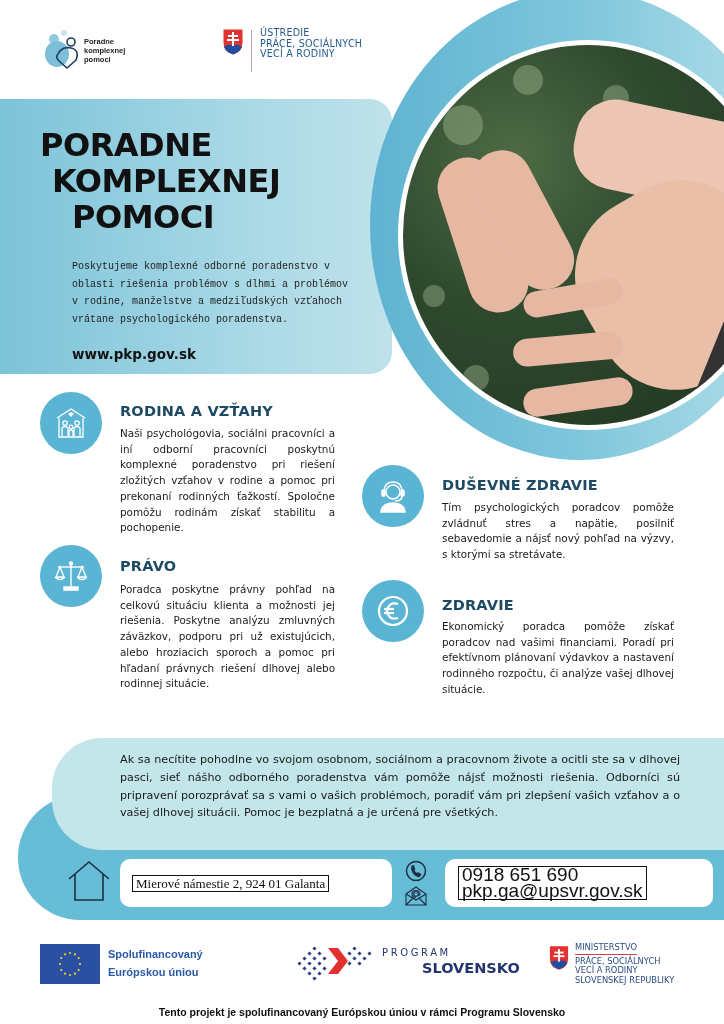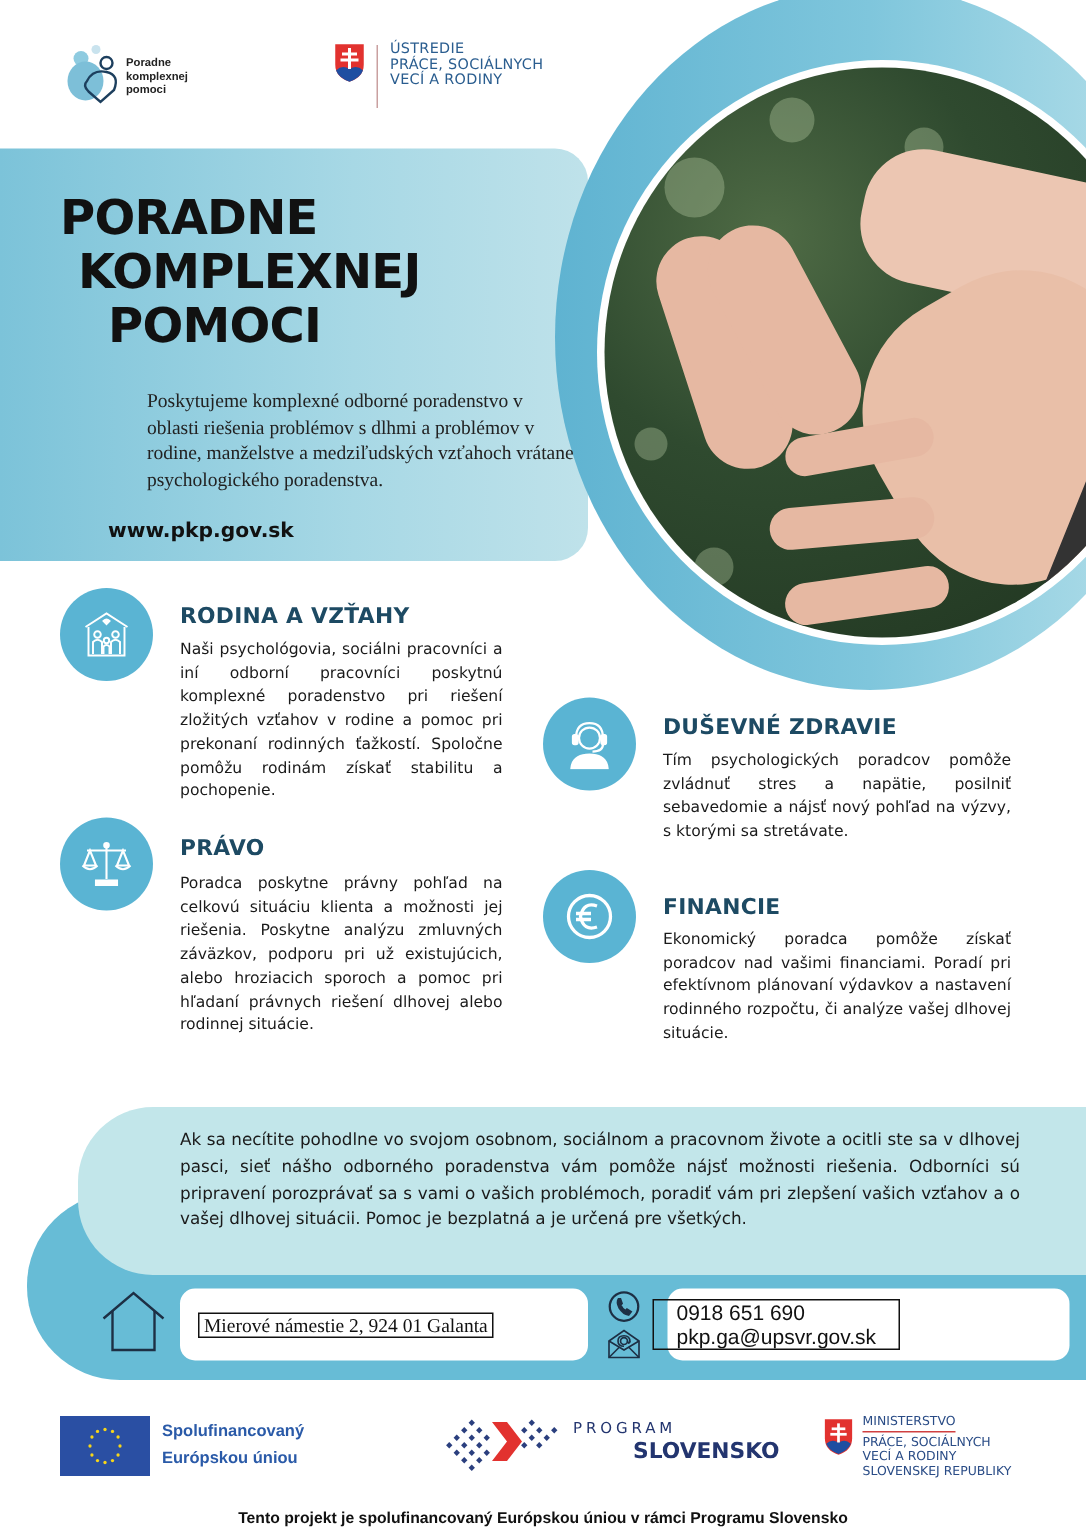--- a/index.html
+++ b/index.html
@@ -17,21 +17,21 @@
   .logo-upsvr .txt { position: absolute; left: 38px; top: 0px; font-family: "DejaVu Sans", sans-serif; font-size: 9.6px; line-height: 10.5px; color: #2a5d8f; white-space: nowrap; letter-spacing: 0.2px; }
 
   
   .hero-panel { position: absolute; left: 0; top: 99px; width: 392px; height: 275px;
     background: linear-gradient(90deg, #7cc3d9 0%, #a7d8e5 60%, #bfe2ea 100%);
     border-radius: 0 22px 22px 0; }
   .hero-title { position: absolute; left: 40px; top: 127px; font-family: "DejaVu Sans", sans-serif; font-weight: bold; font-size: 32px; line-height: 36px; color: #111; letter-spacing: -0.5px; }
   .hero-title span { display: block; }
   .hero-title .l2 { padding-left: 12px; }
   .hero-title .l3 { padding-left: 32px; }
-  .hero-desc { position: absolute; left: 72px; top: 258px; width: 285px; font-family: Liberation Serif, serif; font-size: 13px; line-height: 17.5px; color: #222; margin-left: 26px; }
+  .hero-desc { position: absolute; left: 72px; top: 258px; width: 285px; font-family: Liberation Mono, monospace; font-size: 10px; line-height: 17.5px; color: #222; }
   .hero-url { position: absolute; left: 72px; top: 346px; font-family: "DejaVu Sans", sans-serif; font-weight: bold; font-size: 13.5px; color: #111; }
 
   .ring { position: absolute; left: 370px; top: -10px; width: 420px; height: 470px; border-radius: 50%;
     background: linear-gradient(90deg, #5fb3d1 0%, #7fc6dc 50%, #b6e0ea 100%); }
   .ring-inner { position: absolute; left: 398px; top: 40px; width: 380px; height: 390px; border-radius: 50%; background: #ffffff; }
   .photo { position: absolute; left: 403px; top: 45px; width: 370px; height: 380px; border-radius: 50%; overflow: hidden;
     background: radial-gradient(circle at 30% 30%, #4f6b45 0%, #2f4a2f 40%, #1f331f 100%); }
   .photo .bokeh { position: absolute; border-radius: 50%; background: rgba(190,210,170,0.35); }
   .photo .hand { position: absolute; background: #e6b8a2; border-radius: 40px; }
 
@@ -44,21 +44,21 @@
   .blob-blue { position: absolute; left: 18px; top: 795px; width: 720px; height: 125px; background: #67bcd6; border-radius: 62px 0 0 62px; }
   .blob-light { position: absolute; left: 52px; top: 738px; width: 690px; height: 112px; background: #c2e6ea; border-radius: 50px 0 0 50px; }
   .info-text { position: absolute; left: 120px; top: 751px; width: 560px; font-family: "DejaVu Sans", sans-serif; font-size: 11.2px; line-height: 17.8px; color: #1a1a1a; text-align: justify; }
 
   .home-icon { position: absolute; left: 67px; top: 860px; }
   .addr-card { position: absolute; left: 120px; top: 859px; width: 272px; height: 48px; background: #ffffff; border-radius: 10px; }
   .addr-box { position: absolute; left: 132px; top: 875px; border: 1px solid #111; padding: 0 3px; font-family: Liberation Serif, serif; font-size: 13px; line-height: 15px; color: #111; white-space: nowrap; }
   .phone-icon { position: absolute; left: 405px; top: 860px; }
   .mail-icon { position: absolute; left: 405px; top: 886px; }
   .contact-card { position: absolute; left: 445px; top: 859px; width: 268px; height: 48px; background: #ffffff; border-radius: 10px; }
-  .contact-box { position: absolute; left: 435px; top: 866px; border: 1px solid #111; padding: 0 15px; font-family: "Liberation Sans", sans-serif; font-size: 14px; line-height: 16px; color: #111; }
+  .contact-box { position: absolute; left: 458px; top: 866px; border: 1px solid #111; padding: 0 3px; font-family: "Liberation Sans", sans-serif; font-size: 19px; line-height: 16px; color: #111; }
 
   
   .eu-flag { position: absolute; left: 40px; top: 944px; width: 60px; height: 40px; background: #2a4fa3; }
   .eu-text { position: absolute; left: 108px; top: 945px; font-family: "Liberation Sans", sans-serif; font-weight: bold; font-size: 11px; line-height: 18px; color: #2a5aa8; }
   .ps-logo { position: absolute; left: 296px; top: 944px; }
   .ps-text1 { position: absolute; left: 382px; top: 947px; font-family: "DejaVu Sans", sans-serif; font-size: 10px; letter-spacing: 2.6px; color: #23356f; }
   .ps-text2 { position: absolute; left: 382px; top: 960px; font-family: "DejaVu Sans", sans-serif; font-weight: bold; font-size: 14.5px; color: #23356f; margin-left: 40px; }
   .min-shield { position: absolute; left: 549px; top: 945px; }
   .min-text { position: absolute; left: 575px; top: 943px; font-family: "DejaVu Sans", sans-serif; font-size: 8.3px; line-height: 9.6px; color: #2a4c86; white-space: nowrap; }
   .min-text .first { border-bottom: 1px solid #d04040; display: inline-block; padding-bottom: 1px; margin-bottom: 2px; }
@@ -171,21 +171,21 @@
 <div class="svc-text" style="left:442px;top:500px;width:232px;">Tím psychologických poradcov pomôže zvládnuť stres a napätie, posilniť sebavedomie a nájsť nový pohľad na výzvy, s ktorými sa stretávate.</div>
 
 <div class="svc-icon" style="left:362px;top:580px;">
   <svg width="36" height="36" viewBox="0 0 36 36" fill="none" stroke="#fff" stroke-width="2.2">
     <circle cx="18" cy="18" r="14"></circle>
     <path d="M23 11 Q14 8 12 18 Q14 28 23 25"></path>
     <path d="M9 16 H19"></path>
       <path d="M9 20 H19"></path>
   </svg>
 </div>
-<div class="svc-title" style="left:442px;top:597px;">FINANCIE</div>
+<div class="svc-title" style="left:442px;top:597px;">ZDRAVIE</div>
 <div class="svc-text" style="left:442px;top:619px;width:232px;">Ekonomický poradca pomôže získať poradcov nad vašimi financiami. Poradí pri efektívnom plánovaní výdavkov a nastavení rodinného rozpočtu, či analýze vašej dlhovej situácie.</div>
 
 <div class="blob-blue"></div>
 <div class="blob-light"></div>
 <div class="info-text">Ak sa necítite pohodlne vo svojom osobnom, sociálnom a pracovnom živote a ocitli ste sa v dlhovej pasci, sieť nášho odborného poradenstva vám pomôže nájsť možnosti riešenia. Odborníci sú pripravení porozprávať sa s vami o vašich problémoch, poradiť vám pri zlepšení vašich vzťahov a o vašej dlhovej situácii. Pomoc je bezplatná a je určená pre všetkých.</div>
 
 <svg class="home-icon" width="44" height="42" viewBox="0 0 44 42" fill="none" stroke="#1d2f44" stroke-width="1.6">
   <path d="M2 19 L22 2 L42 19"></path>
     <path d="M8 14 V40 H36 V14"></path>
 </svg>

